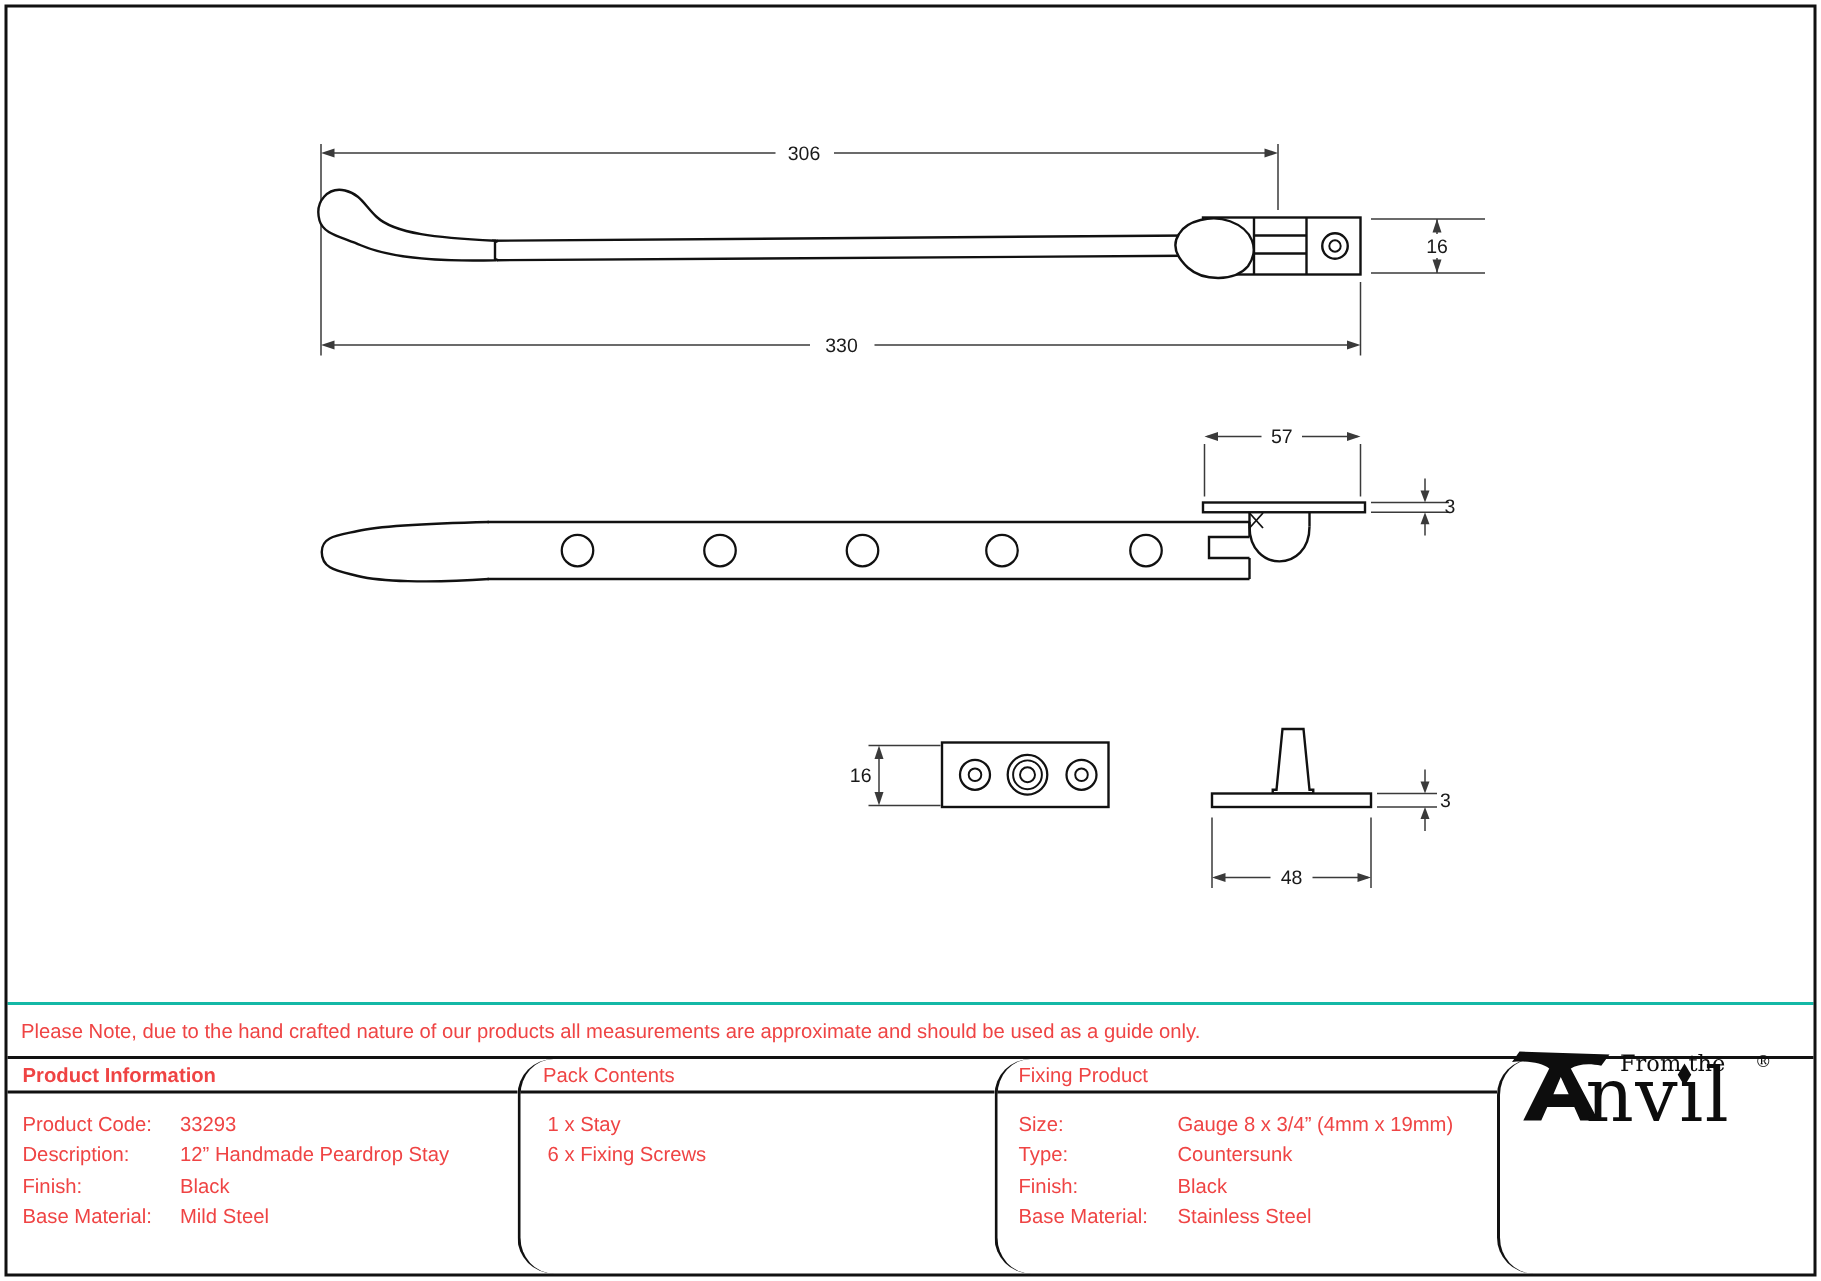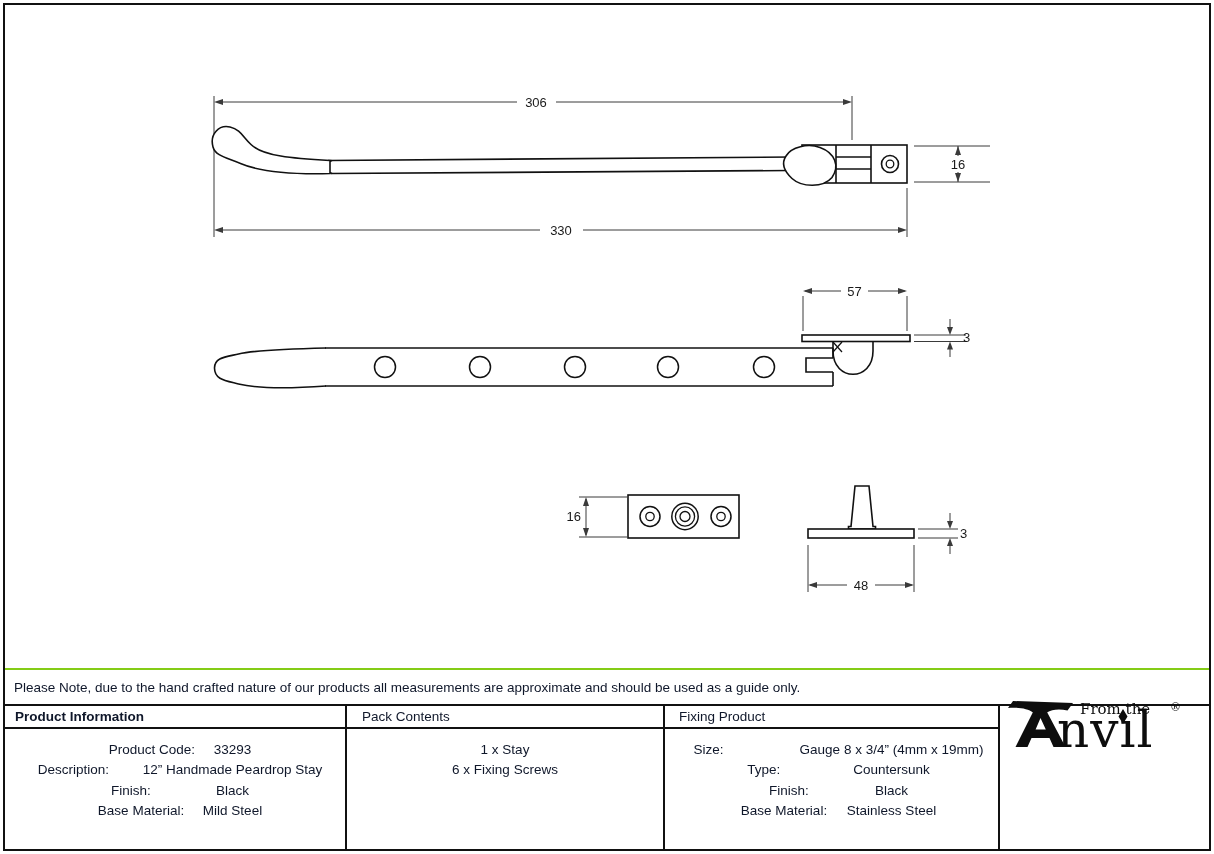--- a/index.html
+++ b/index.html
@@ -1,43 +1,43 @@
 <!DOCTYPE html>
 <html><head>
 <meta charset="utf-8">
 <style>
   html,body{margin:0;padding:0;background:#ffffff;}
   .sheet{
     position:relative;width:1214px;height:854px;background:#fff;
-    font-family:"Liberation Sans",sans-serif;color:#0f172a;overflow:hidden;
+    font-family:"Liberation Sans",sans-serif;color:#ef4444;overflow:hidden;
   }
   .frame{position:absolute;left:3px;top:3px;right:3px;bottom:3px;border:2px solid #111;pointer-events:none;}
   .drawing-svg{position:absolute;left:0;top:0;}
   .dim-text{font-family:"Liberation Sans",sans-serif;font-size:13px;fill:#1a1a1a;}
   
-  .info-table{position:absolute;left:5px;top:668px;width:1204px;height:181px;border-top:2px solid #84cc16;box-sizing:border-box;background:#fff;}
+  .info-table{position:absolute;left:5px;top:668px;width:1204px;height:181px;border-top:2px solid #14b8a6;box-sizing:border-box;background:#fff;}
   .note-row{height:36px;border-bottom:2px solid #111;box-sizing:border-box;display:flex;align-items:center;padding-left:9px;font-size:13.5px;}
   .cols{display:flex;height:143px;}
   .col{box-sizing:border-box;height:100%;}
-  .col+.col{border-left:2px solid #111;}
+  .col+.col{border-left:2px solid #111;border-radius:24px;}
   .col-product{width:340px;}
   .col-pack{width:318px;}
   .col-fixing{width:335px;}
   .col-logo{flex:1;display:flex;align-items:flex-start;justify-content:center;text-decoration:underline;}
   .col-header{height:23px;box-sizing:border-box;border-bottom:2px solid #111;display:flex;align-items:center;font-size:13.5px;}
   .col-product .col-header{padding-left:10px;font-weight:bold;}
   .col-pack .col-header{padding-left:15px;}
   .col-fixing .col-header{padding-left:14px;}
   .col-body{padding-top:11px;font-size:13.5px;line-height:20.4px;}
-  .kv-row{display:flex;justify-content:center;}
+  .kv-row{display:flex;}
   .col-product .kv-row{padding-left:10px;}
   .col-product .kv-label{width:105px;}
   .col-fixing .kv-row{padding-left:14px;}
   .col-fixing .kv-label{width:106px;}
-  .pack-item{text-align:center;}
+  .pack-item{padding-left:18px;}
   
   .logo-svg{margin-top:-10px;}
   .logo-serif{font-family:"DejaVu Serif","Liberation Serif",serif;fill:#0d0d0d;}
 </style>
 </head>
 <body>
 
 <div class="sheet">
 
   <svg class="drawing-svg" width="1214" height="668" viewBox="0 0 1214 668">

